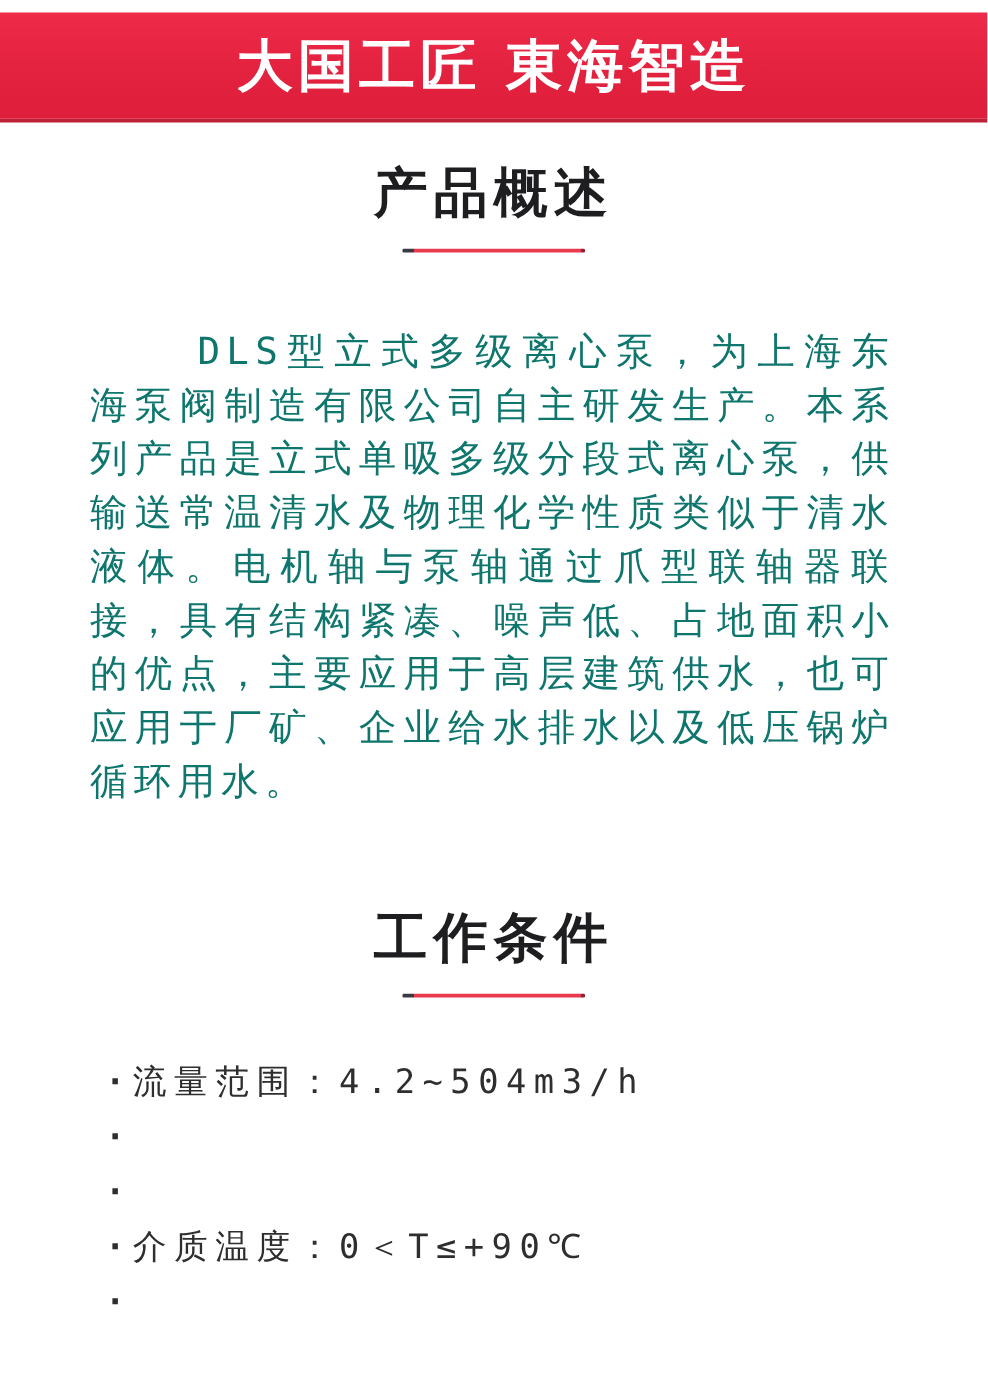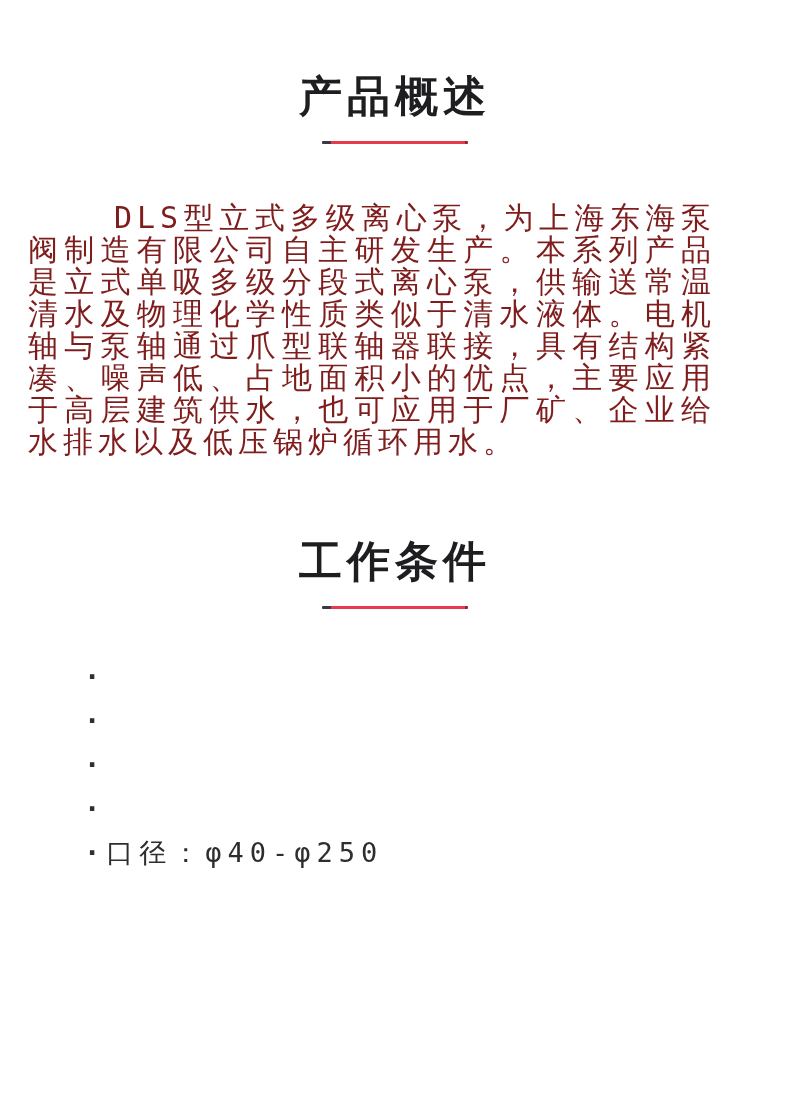--- a/index.html
+++ b/index.html
@@ -43,41 +43,41 @@
   
   .section-title {
     margin: 0;
     text-align: center;
     font-size: 43px;
     font-weight: 700;
     color: #1e1e20;
     letter-spacing: 5px;
     font-family: "DejaVu Sans", sans-serif;
   }
-  .section-overview .section-title { margin-top: 68px; }
+  .section-overview .section-title { margin-top: 28px; }
   .section-conditions .section-title { margin-top: 75px; }
   .title-underline {
     width: 146px;
     height: 3px;
     margin: 15px auto 0 auto;
     background: linear-gradient(90deg,
       #3a3a44 0px, #3a3a44 9px,
       #e8394f 9px, #e8394f calc(100% - 3px),
       #8f2433 calc(100% - 3px));
     border-radius: 1px;
   }
 
   
   .paragraph {
-    margin: 58px 74px 0 28px;
+    margin: 58px 74px 0 72px;
     font-family: "DejaVu Sans Mono", monospace;
     font-size: 30px;
-    line-height: 32px;
+    line-height: 43px;
     letter-spacing: 5px;
-    color: #7f1d1d;
+    color: #0f766e;
     text-align: justify;
     text-indent: 86px;
     text-justify: inter-character;
   }
 
   
   .spec-list {
     list-style: none;
     margin: 46px 40px 0 84px;
     padding: 0;
@@ -98,44 +98,48 @@
     color: #2e2e2e;
     margin-right: 6px;
     letter-spacing: 0;
   }
 </style>
 </head>
 <body>
 
 <div class="page">
 
+  <header class="banner">
+    <h1 class="banner-title">大国工匠 東海智造</h1>
+  </header>
 
   <section class="section-overview">
     <h2 class="section-title">产品概述</h2>
     <div class="title-underline"></div>
     <p class="paragraph">DLS型立式多级离心泵，为上海东海泵阀制造有限公司自主研发生产。本系列产品是立式单吸多级分段式离心泵，供输送常温清水及物理化学性质类似于清水液体。电机轴与泵轴通过爪型联轴器联接，具有结构紧凑、噪声低、占地面积小的优点，主要应用于高层建筑供水，也可应用于厂矿、企业给水排水以及低压锅炉循环用水。</p>
   </section>
 
   <section class="section-conditions">
     <h2 class="section-title">工作条件</h2>
     <div class="title-underline"></div>
 
     <ul class="spec-list">
       <li class="spec-item">
         <span class="bullet">·</span>
+        <span class="spec-text">流量范围：4.2~504m3/h</span>
       </li>
       <li class="spec-item">
         <span class="bullet">·</span>
       </li>
       <li class="spec-item">
         <span class="bullet">·</span>
       </li>
       <li class="spec-item">
         <span class="bullet">·</span>
+        <span class="spec-text">介质温度：0＜T≤+90℃</span>
       </li>
       <li class="spec-item">
         <span class="bullet">·</span>
-        <span class="spec-text">口径：φ40-φ250</span>
       </li>
     </ul>
   </section>
 
 </div>
 
 </body></html>

